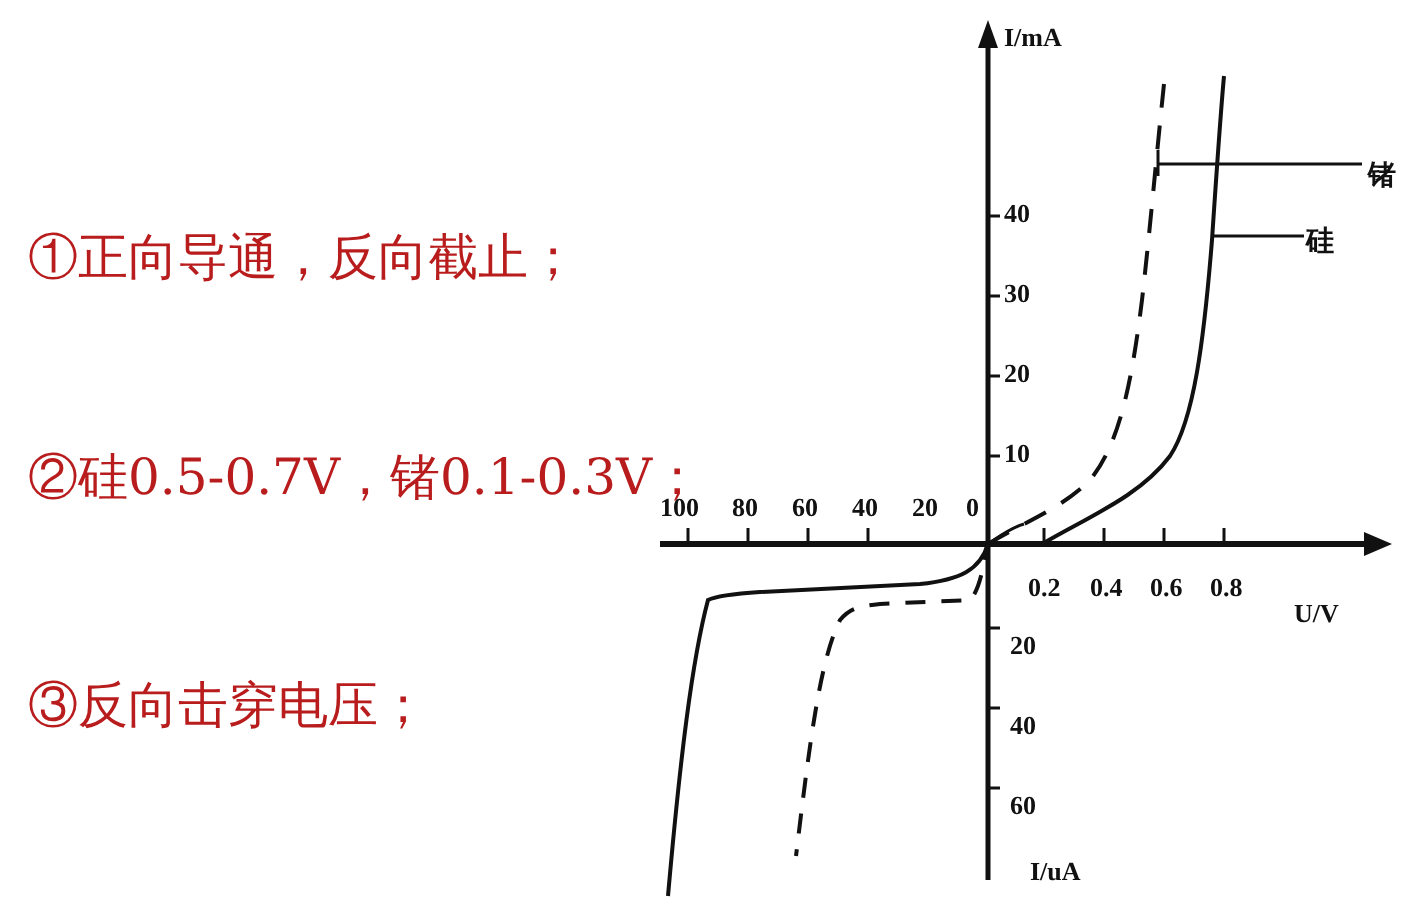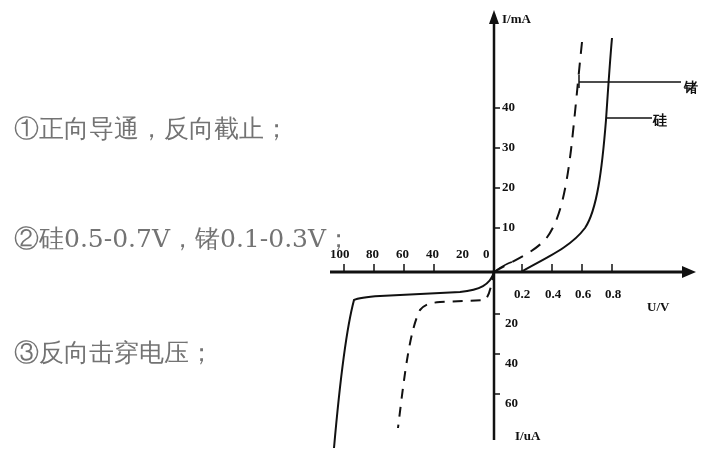--- a/index.html
+++ b/index.html
@@ -1,17 +1,17 @@
 <!DOCTYPE html>
 <html><head>
   <meta charset="utf-8">
   <style>
     html, body { margin: 0; padding: 0; background: #ffffff; }
     body { width: 704px; height: 454px; position: relative; overflow: hidden; font-family: "DejaVu Serif", serif; }
-    .note { position: absolute; left: 14px; font-family: "DejaVu Serif", "Liberation Serif", serif; font-size: 25px; color: #737373; white-space: nowrap; letter-spacing: 0px; }
+    .note { position: absolute; left: 14px; font-family: "DejaVu Serif", "Liberation Serif", serif; font-size: 25px; color: #b91c1c; white-space: nowrap; letter-spacing: 0px; }
     #note1 { top: 112px; }
     #note2 { top: 222px; }
     #note3 { top: 336px; text-align: center; }
     svg { position: absolute; left: 0; top: 0; }
     .tick-label { font-family: "Liberation Serif", serif; font-weight: bold; font-size: 13px; fill: #111; }
     .axis-label { font-family: "Liberation Serif", serif; font-weight: bold; font-size: 13px; fill: #111; }
     .legend-label { font-family: "DejaVu Sans", sans-serif; font-weight: bold; font-size: 14px; fill: #111; }
   </style>
 </head>
 <body>

